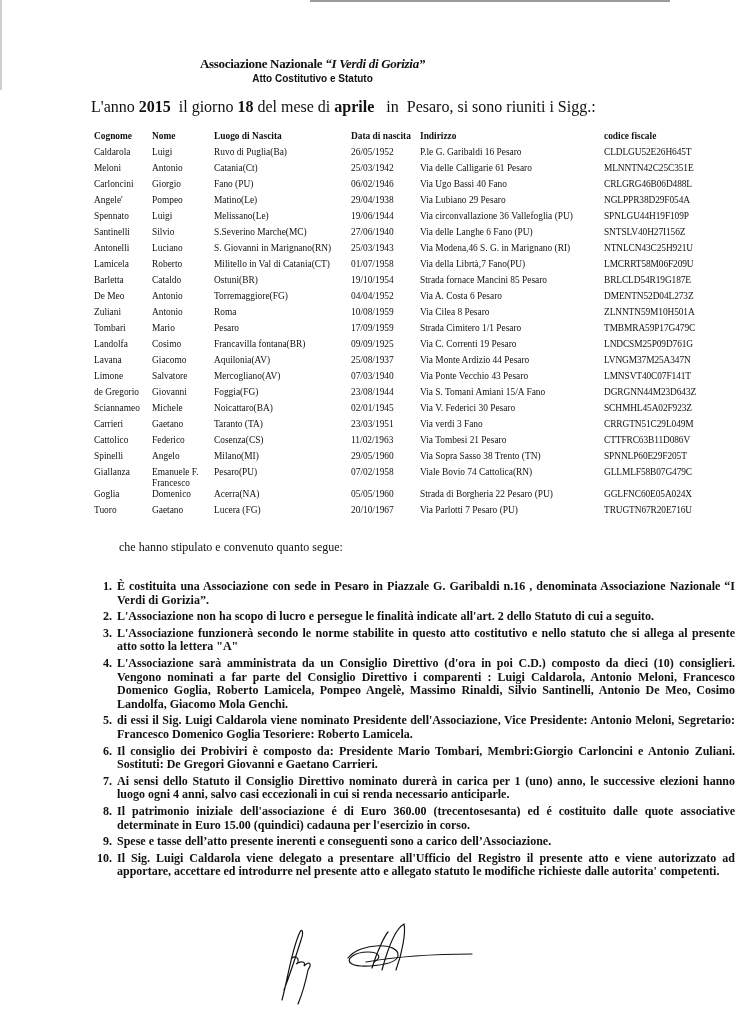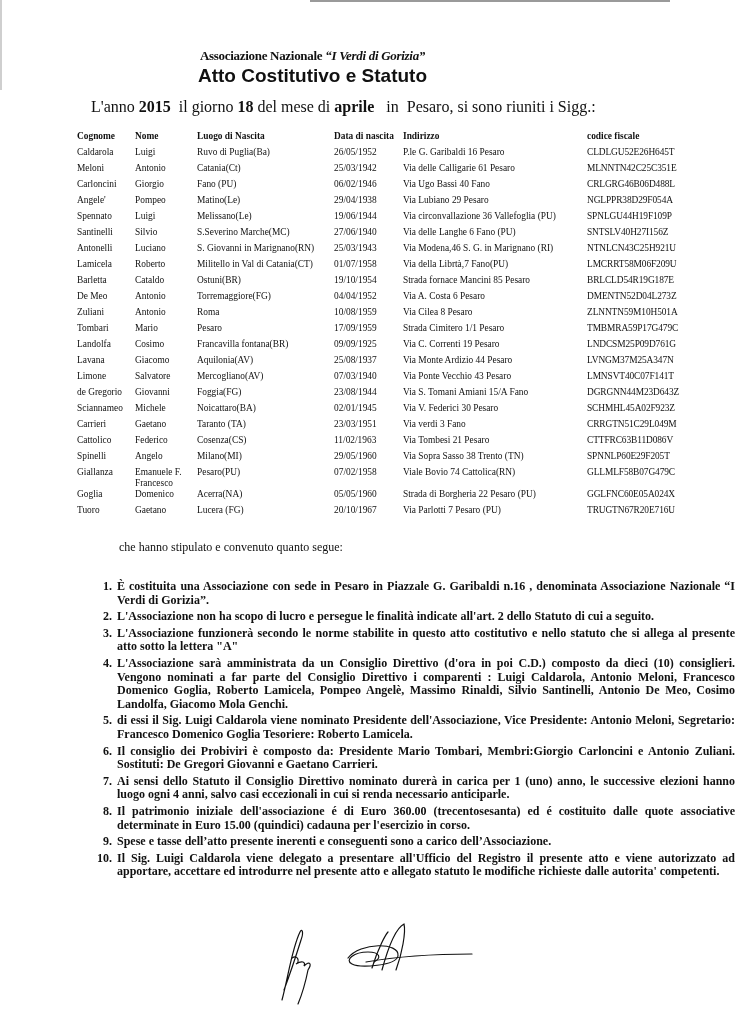--- a/index.html
+++ b/index.html
@@ -2,27 +2,27 @@
 <html><head>
 <meta charset="utf-8">
 <style>
   html, body { margin: 0; padding: 0; background: #ffffff; }
   body {
     width: 745px; height: 1024px; position: relative; overflow: hidden;
     font-family: "Liberation Serif", "DejaVu Serif", serif; color: #111;
   }
   .scan-edge { position: absolute; left: 310px; top: 0; width: 360px; height: 2px; background: #9a9a9a; }
   .scan-edge-left { position: absolute; left: 0; top: 0; width: 2px; height: 90px; background: #cfcfcf; }
-  .header { position: absolute; top: 48px; left: 0; width: 625px; text-align: center; }
+  .header { position: absolute; top: 56px; left: 0; width: 625px; text-align: center; }
   .assoc-title { font-size: 13px; font-weight: bold; letter-spacing: -0.3px; }
   .assoc-title .italic-name { font-style: italic; }
-  .doc-title { font-family: "Liberation Sans", "DejaVu Sans", sans-serif; font-size: 19px; font-weight: bold; margin-top: 1px; }
+  .doc-title { font-family: "Liberation Sans", "DejaVu Sans", sans-serif; font-size: 10px; font-weight: bold; margin-top: 1px; }
   .intro { position: absolute; top: 98px; left: 91px; font-size: 16px; white-space: pre; }
   .intro b { font-weight: bold; }
-  table.members { position: absolute; top: 131px; left: 77px; border-collapse: collapse; font-size: 9.4px; }
+  table.members { position: absolute; top: 131px; left: 94px; border-collapse: collapse; font-size: 9.4px; }
   table.members th { text-align: left; font-weight: bold; padding: 0; height: 16px; vertical-align: top; }
   table.members td { padding: 0; height: 16px; vertical-align: top; white-space: nowrap; line-height: 11px; }
   table.members tr.tall td { height: 22px; }
   .c1 { width: 58px; } .c2 { width: 62px; margin-top: 24px; } .c3 { width: 137px; } .c4 { width: 69px; } .c5 { width: 184px; } .c6 { width: 120px; }
   .cf { letter-spacing: -0.1px; }
   .after-table { position: absolute; top: 540px; left: 91px; font-size: 12px; margin-left: 28px; }
   ol.articles {
     position: absolute; top: 580px; left: 91px; width: 620px; margin: 0; padding: 0 0 0 24px;
     font-size: 12px; line-height: 13.6px; text-align: justify; font-weight: bold;
   }

